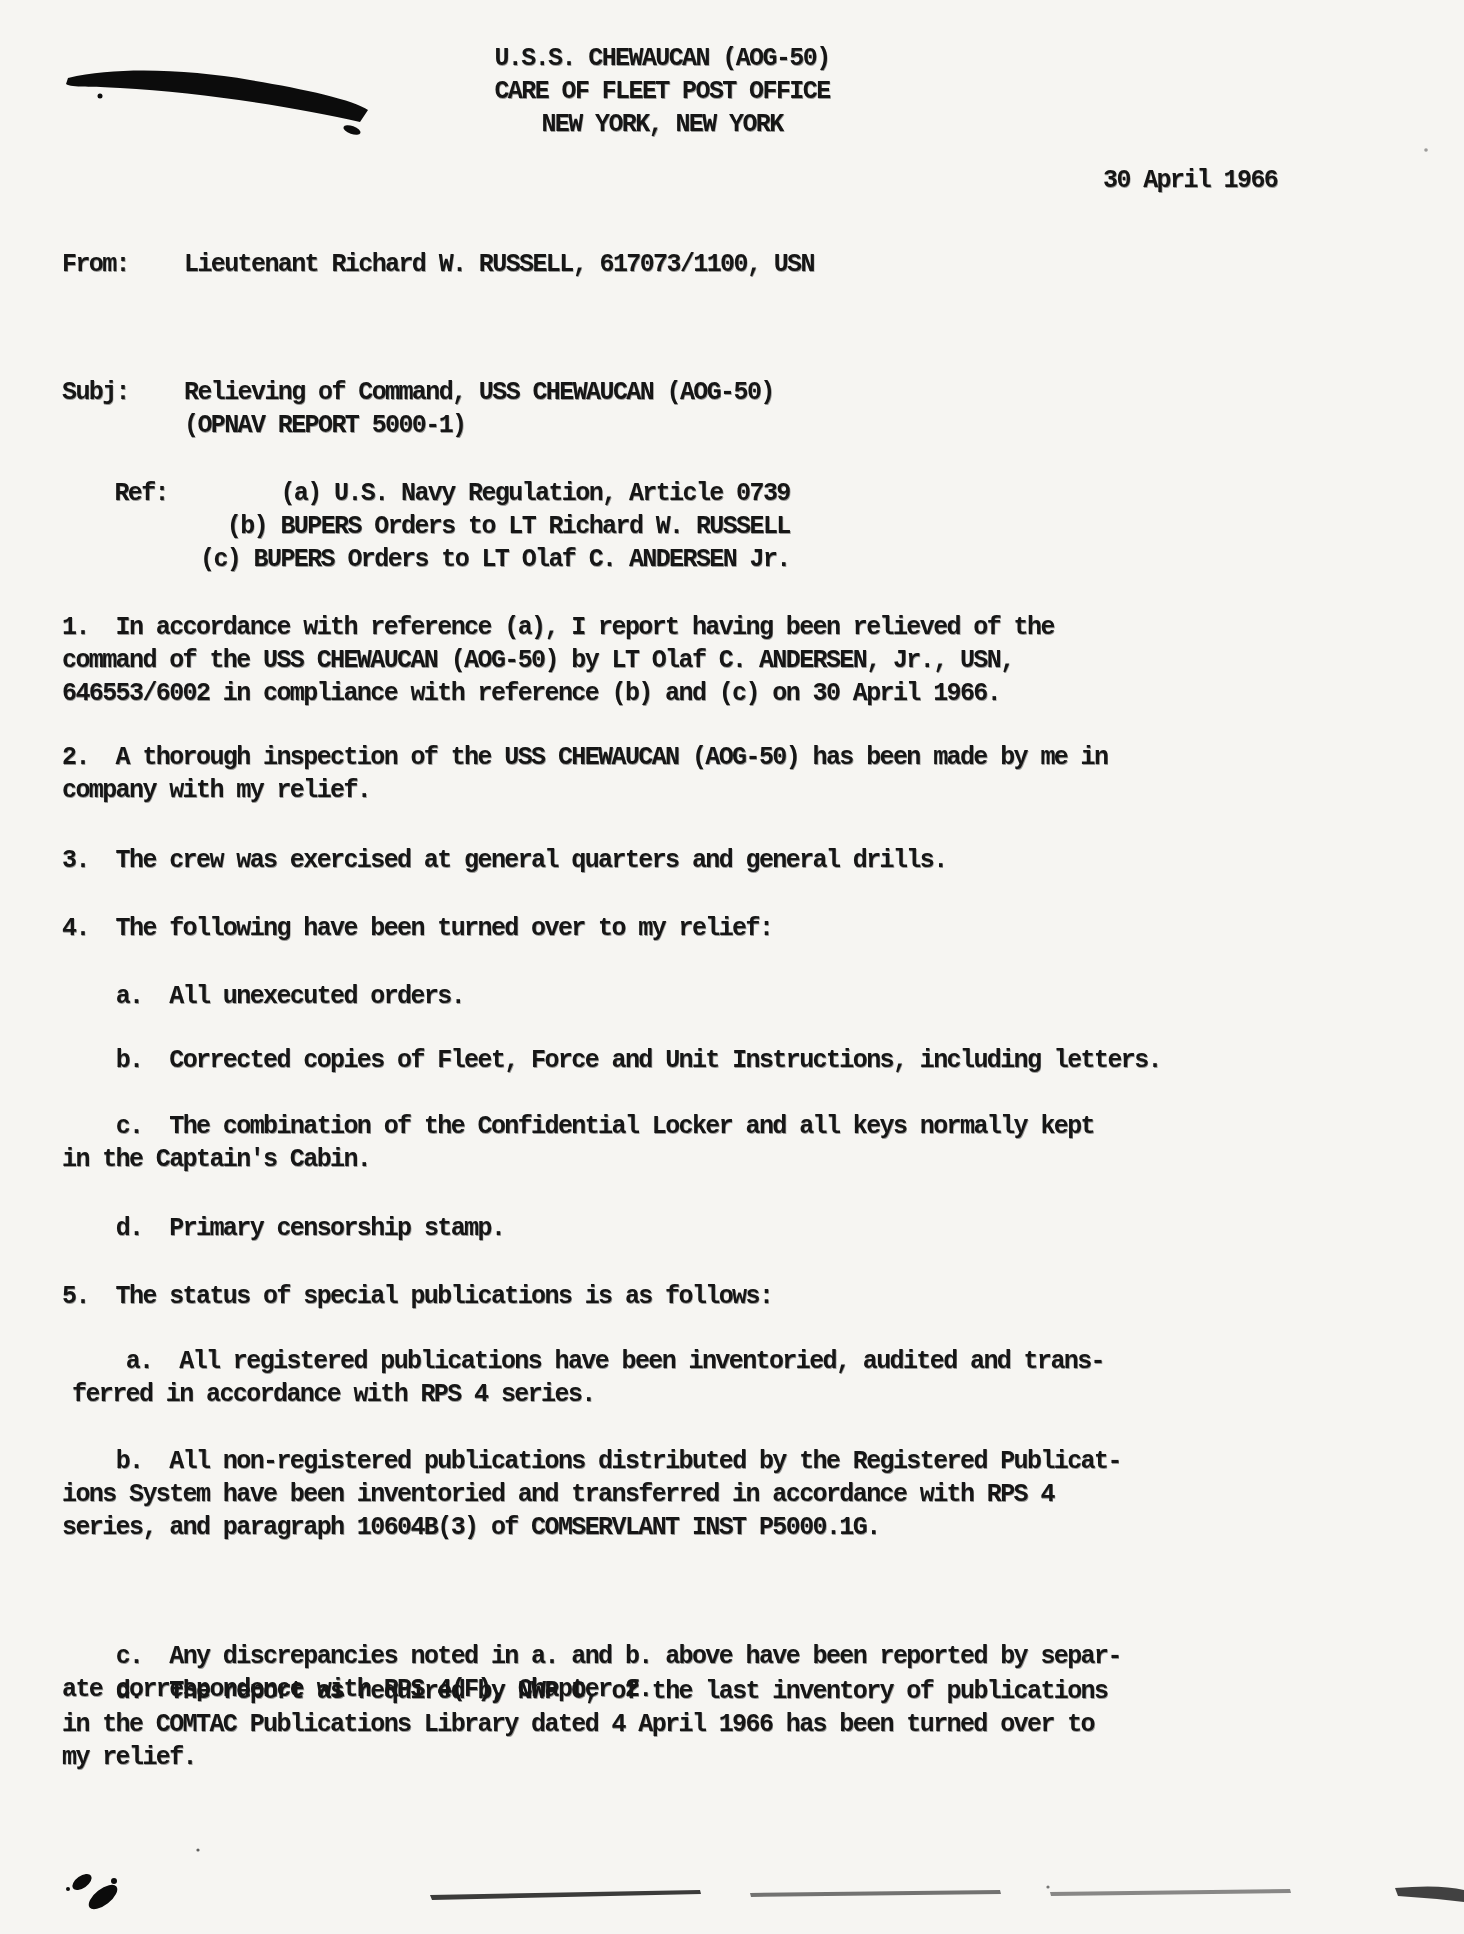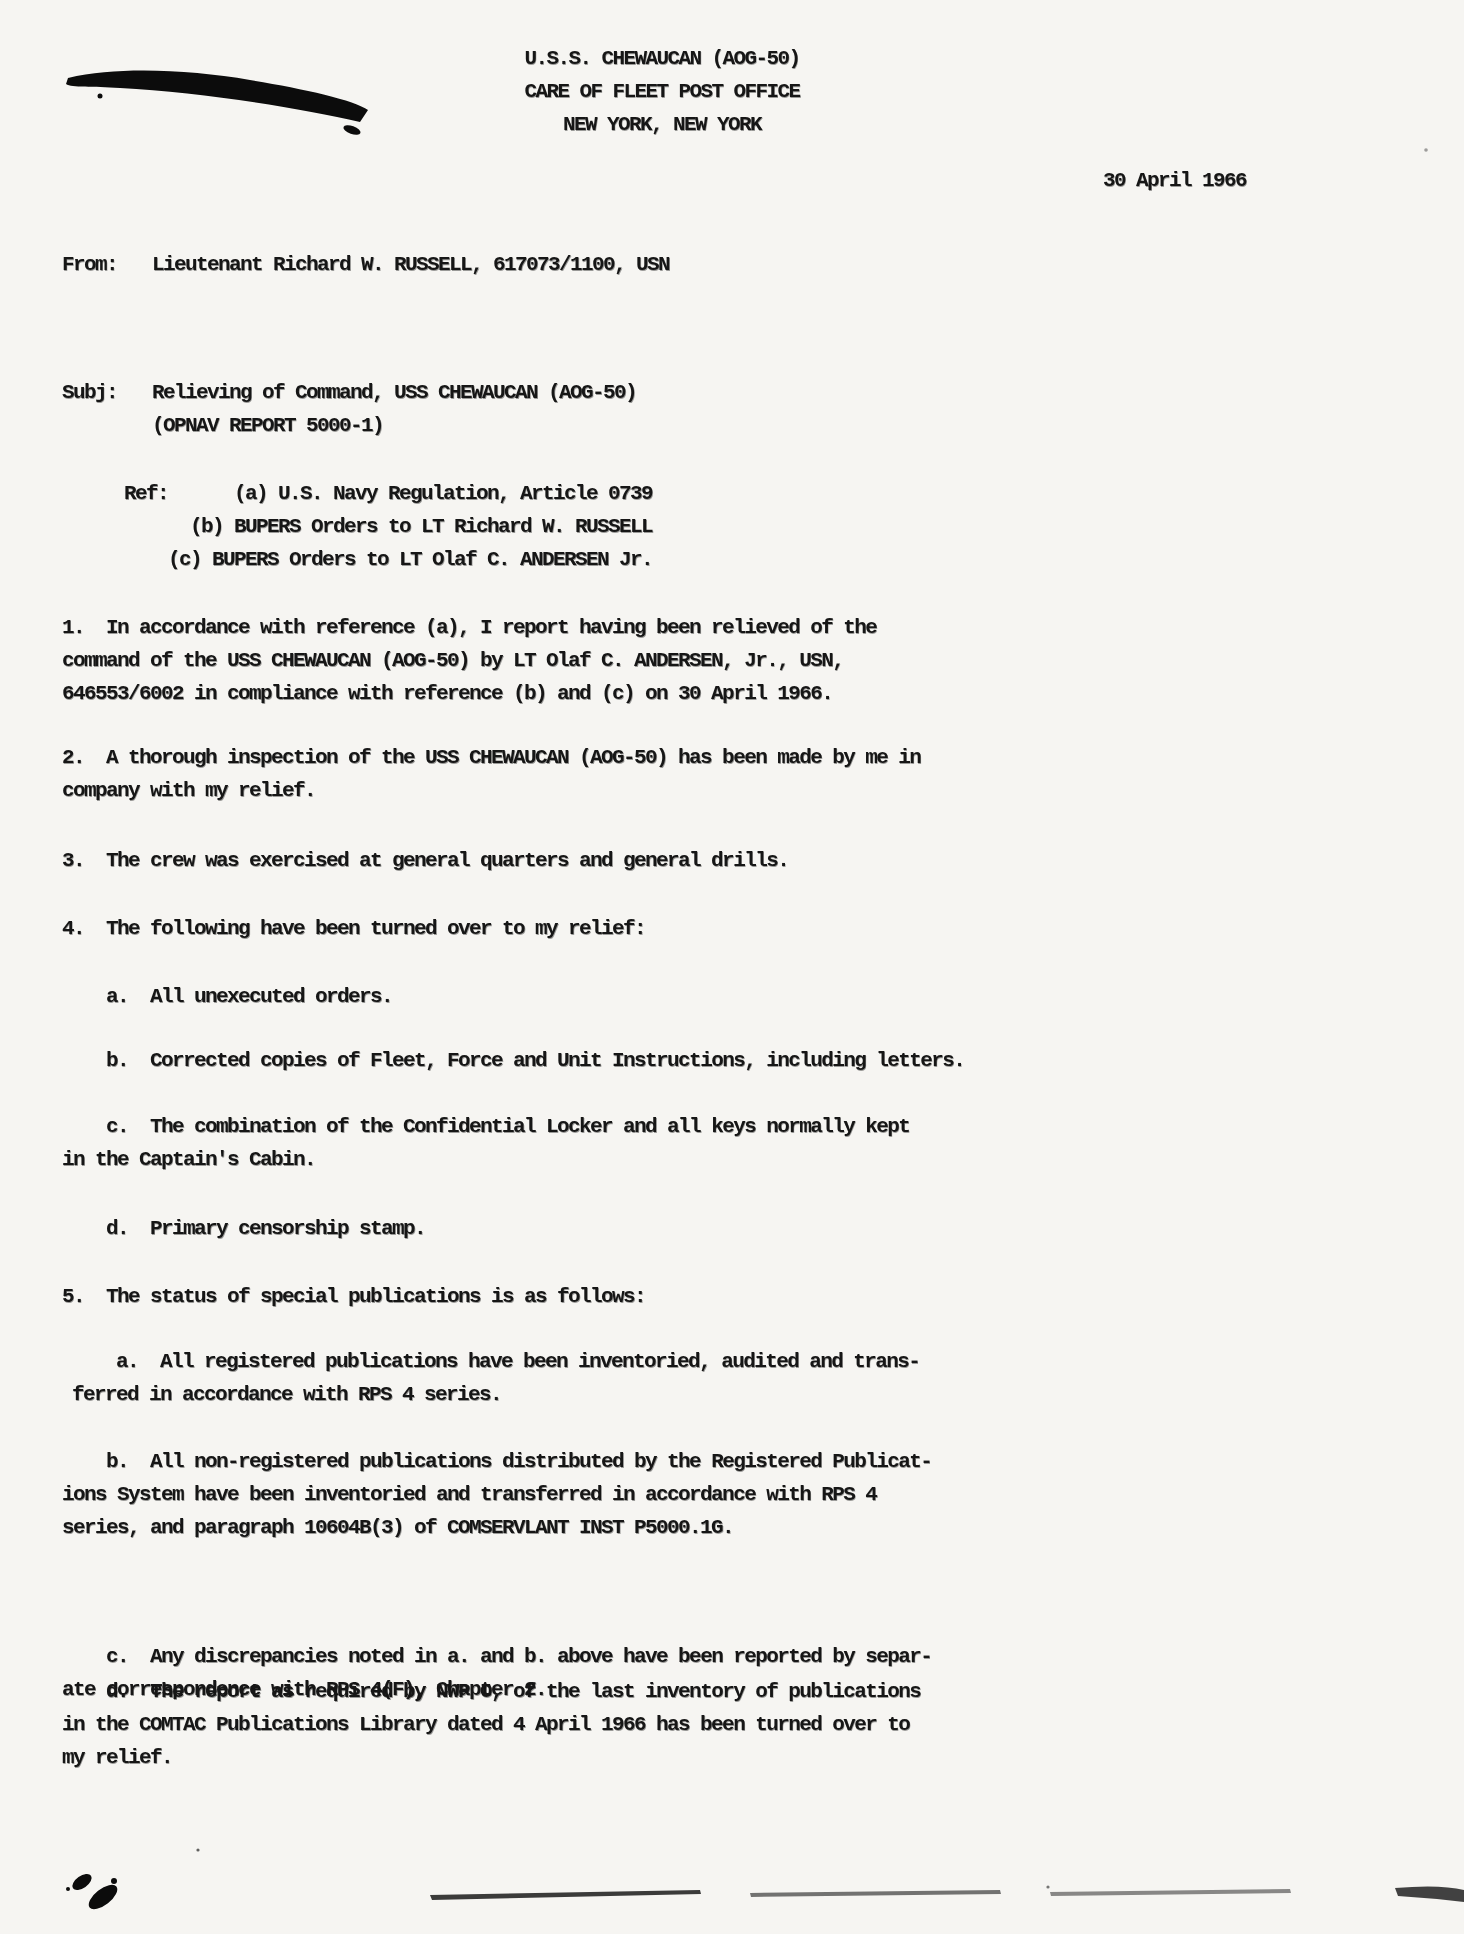--- a/index.html
+++ b/index.html
@@ -5,31 +5,31 @@
   html,body{margin:0;padding:0;background:#dededa;}
   .page{
     position:relative;
     width:1464px;height:1934px;
     margin:0 auto;
     background:#f6f5f2;
     overflow:hidden;
     font-family:"Liberation Mono","DejaVu Sans Mono",monospace;
     font-weight:700;
     color:#161616;
-    font-size:21px;
+    font-size:25px;
     letter-spacing:-1.6px;
     line-height:33px;
   }
   .tw{
     position:absolute;
     white-space:pre-wrap;
     text-shadow:0.6px 0.7px 0.5px rgba(15,15,15,0.40);
     filter:blur(0.25px);
   }
-  .row{display:flex;}
+  .row{display:flex;gap:32px;}
   .lbl{flex:0 0 90px;}
   .reflbl{flex:0 0 106px;}
   .center{text-align:center;}
   .artifacts{position:absolute;left:0;top:0;pointer-events:none;}
 </style>
 </head>
 <body>
 
 <div class="page">
 

